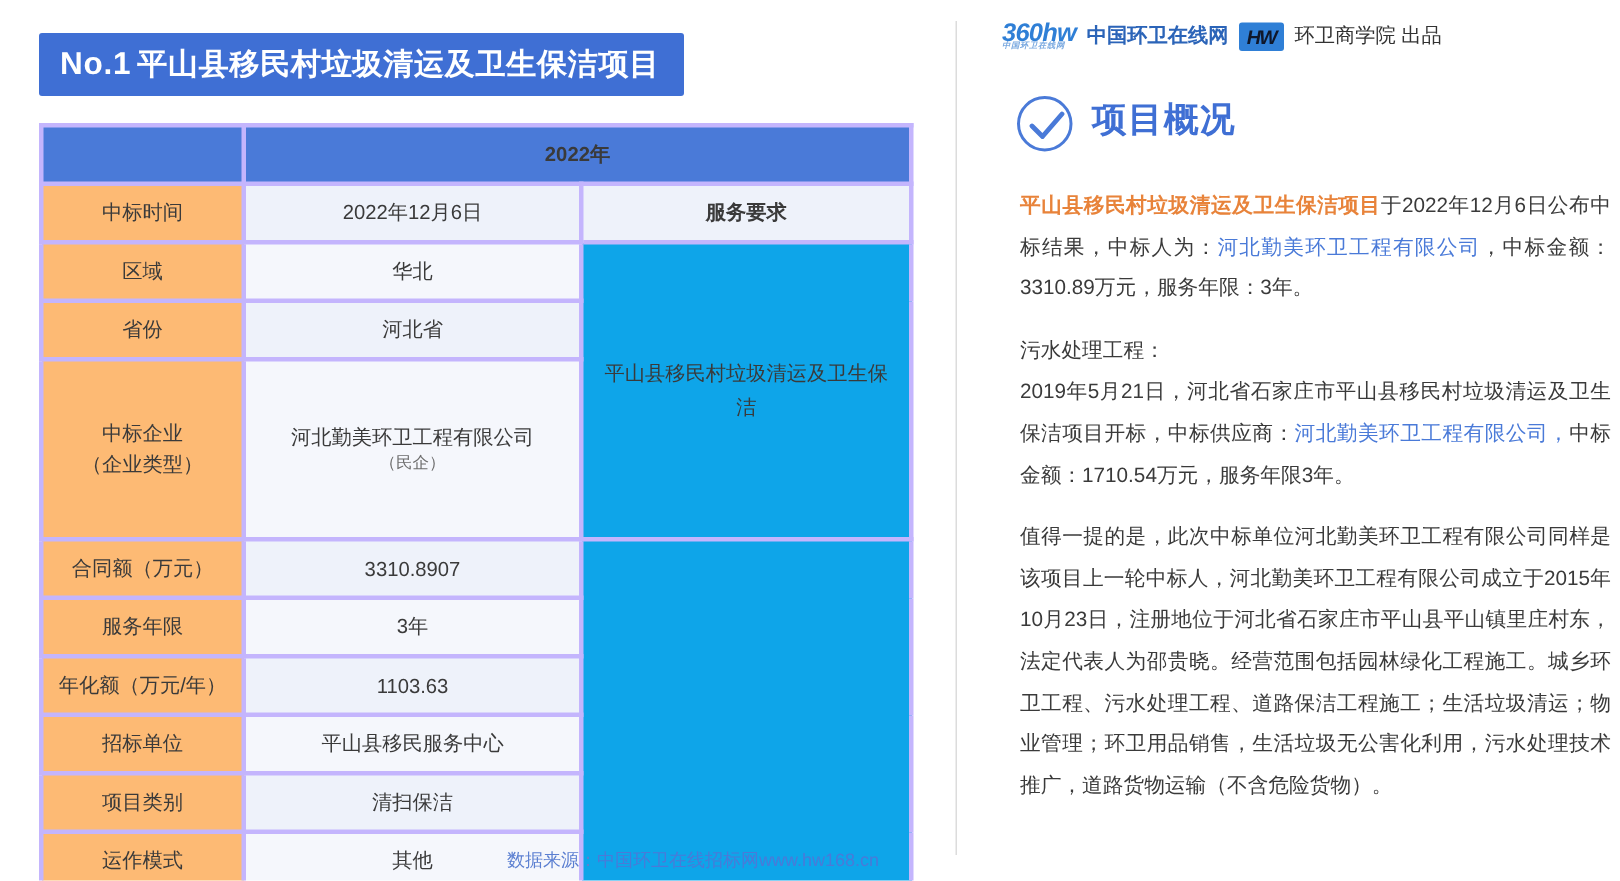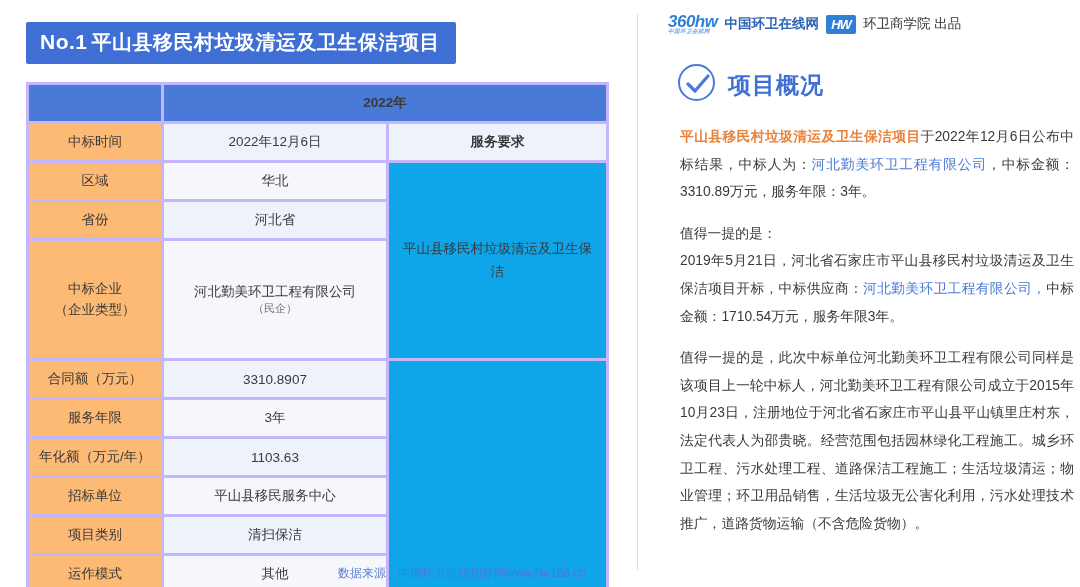--- a/index.html
+++ b/index.html
@@ -157,37 +157,37 @@
   }
   .brand-text {
     font-size: 13.5px;
     color: #2b64b8;
     font-weight: bold;
   }
   .mark-badge {
     display: inline-block;
     width: 30px; height: 19px;
     background: #2f7fd6;
-    color: #ffffff;
+    color: #0f172a;
     font-size: 13px;
     font-weight: bold;
     font-style: italic;
     text-align: center;
     line-height: 19px;
     border-radius: 2px;
     letter-spacing: -1px;
   }
   .brand-text2 {
     font-size: 13.5px;
     color: #333;
   }
 
   .section-head {
     display: flex;
-    align-items: flex-end;
+    align-items: flex-start;
     gap: 13px;
     margin-top: 28px;
     margin-left: 10px;
   }
   .check-circle {
     width: 37px; height: 37px;
     border: 2px solid #4a7ad8;
     border-radius: 50%;
     position: relative;
     flex: 0 0 auto;
@@ -313,20 +313,20 @@
         </svg>
       </span>
       <span class="section-title">项目概况</span>
     </div>
 
     <div class="body-text">
       <p>
         <span class="hl-orange">平山县移民村垃圾清运及卫生保洁项目</span><span>于2022年12月6日公布中标结果，中标人为：</span><span class="hl-blue">河北勤美环卫工程有限公司</span><span>，中标金额：3310.89万元，服务年限：3年。</span>
       </p>
       <p>
-        <span>值得一提的是：</span><br>
+        <span>污水处理工程：</span><br>
         <span style="white-space:normal">2019年5月21日，河北省石家庄市平山县移民村垃圾清运及卫生保洁项目开标，中标供应商：</span><span class="hl-blue">河北勤美环卫工程有限公司，</span><span>中标金额：1710.54万元，服务年限3年。</span>
       </p>
       <p>值得一提的是，此次中标单位河北勤美环卫工程有限公司同样是该项目上一轮中标人，河北勤美环卫工程有限公司成立于2015年10月23日，注册地位于河北省石家庄市平山县平山镇里庄村东，法定代表人为邵贵晓。经营范围包括园林绿化工程施工。城乡环卫工程、污水处理工程、道路保洁工程施工；生活垃圾清运；物业管理；环卫用品销售，生活垃圾无公害化利用，污水处理技术推广，道路货物运输（不含危险货物）。</p>
     </div>
   </div>
 
 </div>
 
 </body></html>

